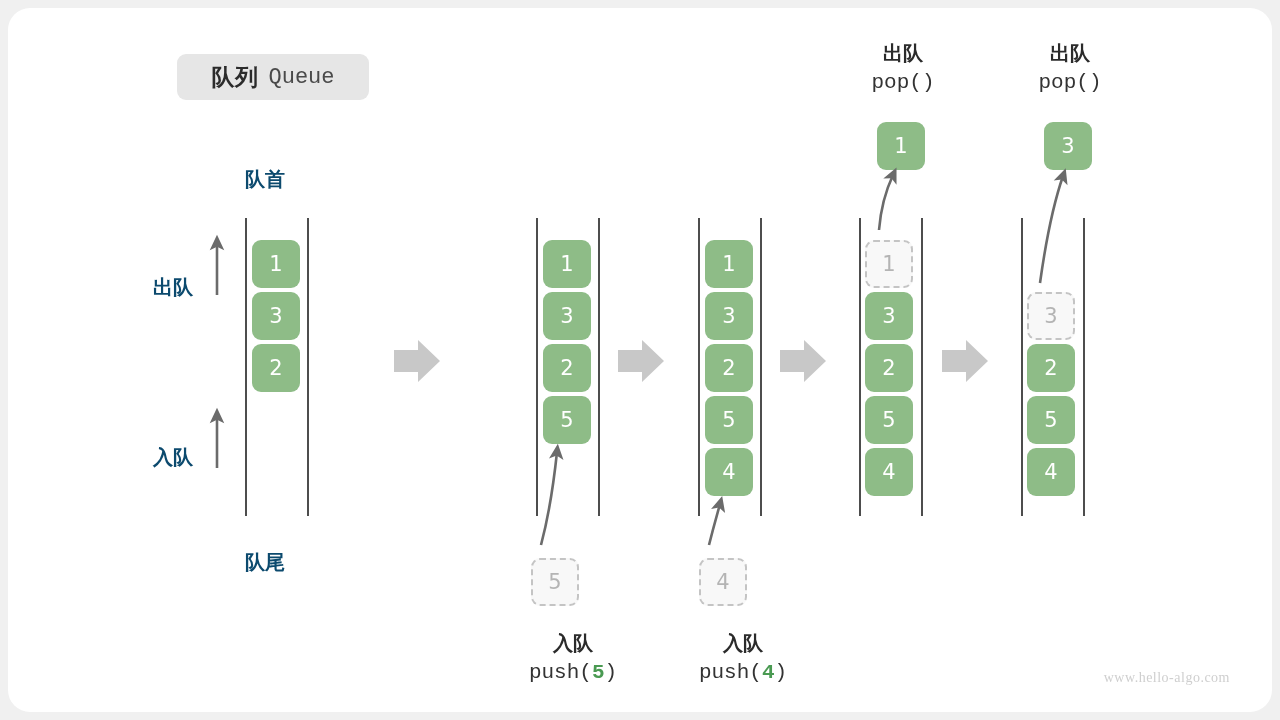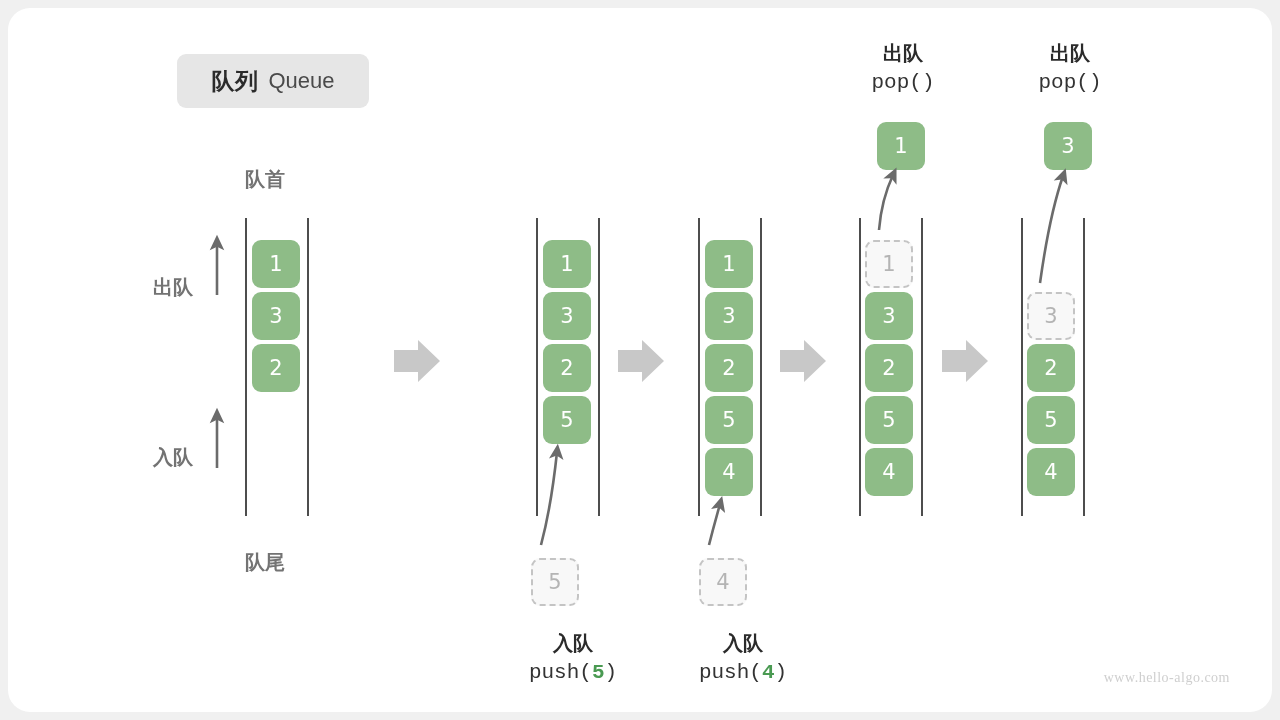--- a/index.html
+++ b/index.html
@@ -24,36 +24,36 @@
     background: #ffffff;
     border-radius: 22px;
   }
 
   
   .title-badge {
     position: absolute;
     left: 169px;
     top: 46px;
     width: 192px;
-    height: 54px;
+    height: 46px;
     background: #e6e6e6;
     border-radius: 9px;
     display: flex;
     align-items: center;
     justify-content: center;
     gap: 10px;
   }
   .title-cn {
     font-size: 23px;
     font-weight: bold;
     color: #2b2b2b;
     letter-spacing: 0.5px;
   }
   .title-en {
-    font-family: Liberation Sans, sans-serif;
+    font-family: Liberation Mono, monospace;
     font-size: 22px;
     color: #4a4a4a;
   }
 
   
   .rail {
     position: absolute;
     width: 1.6px;
     background: #4d4d4d;
   }
@@ -77,21 +77,21 @@
     border: 2px dashed #c4c4c4;
     color: #b4b4b4;
     box-sizing: border-box;
   }
 
   
   .lbl-cn {
     position: absolute;
     font-size: 20px;
     font-weight: bold;
-    color: #737373;
+    color: #0c4a6e;
     white-space: nowrap;
   }
 
   .op-group {
     position: absolute;
     text-align: center;
     white-space: nowrap;
   }
   .op-group .op-cn {
     font-size: 20px;

